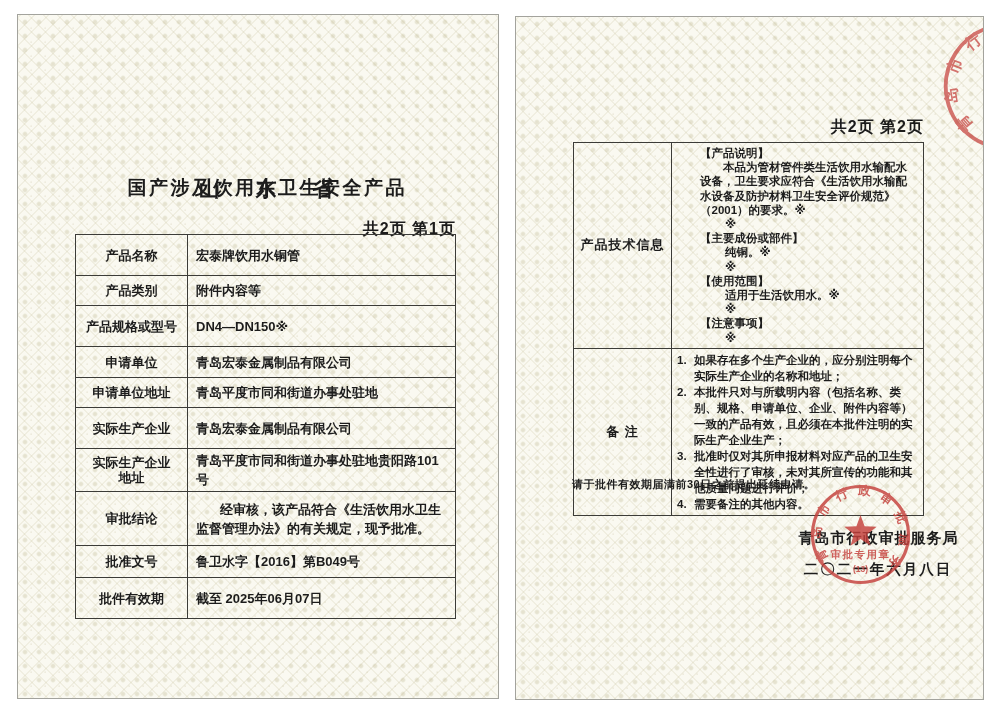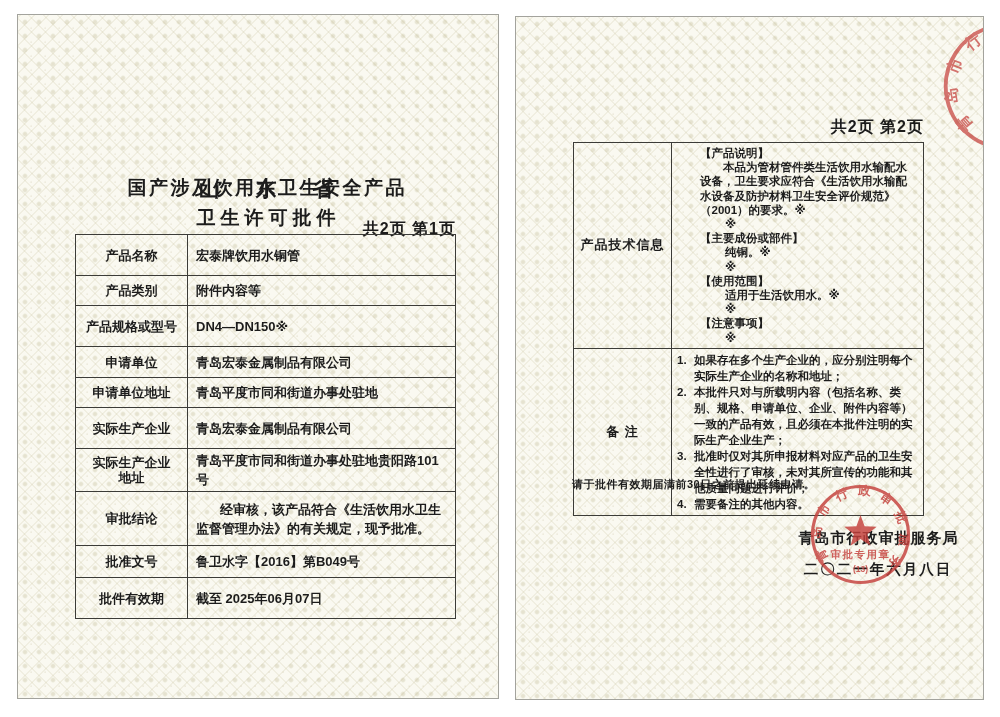--- a/index.html
+++ b/index.html
@@ -65,21 +65,20 @@
   .stamp{position:absolute;pointer-events:none;}
   #main-stamp{left:292px;top:465px;}
   #corner-stamp{left:424px;top:2px;transform:rotate(-12deg);}
 </style>
 </head>
 <body>
 
 <div class="page" id="page-left">
   <div class="abs title1">山 东 省</div>
   <div class="abs title2">国产涉及饮用水卫生安全产品</div>
-  <div class="abs title3">卫生许可批件</div>
   <div class="abs pageinfo" id="p1-pageinfo">共2页 第1页</div>
 
   <table class="cert abs" id="left-table">
     <tbody>
         <tr class="h29">
       <td class="lbl">产品名称</td>
       <td class="val">宏泰牌饮用水铜管</td>
     </tr>
     <tr class="h30">
       <td class="lbl">产品类别</td>

